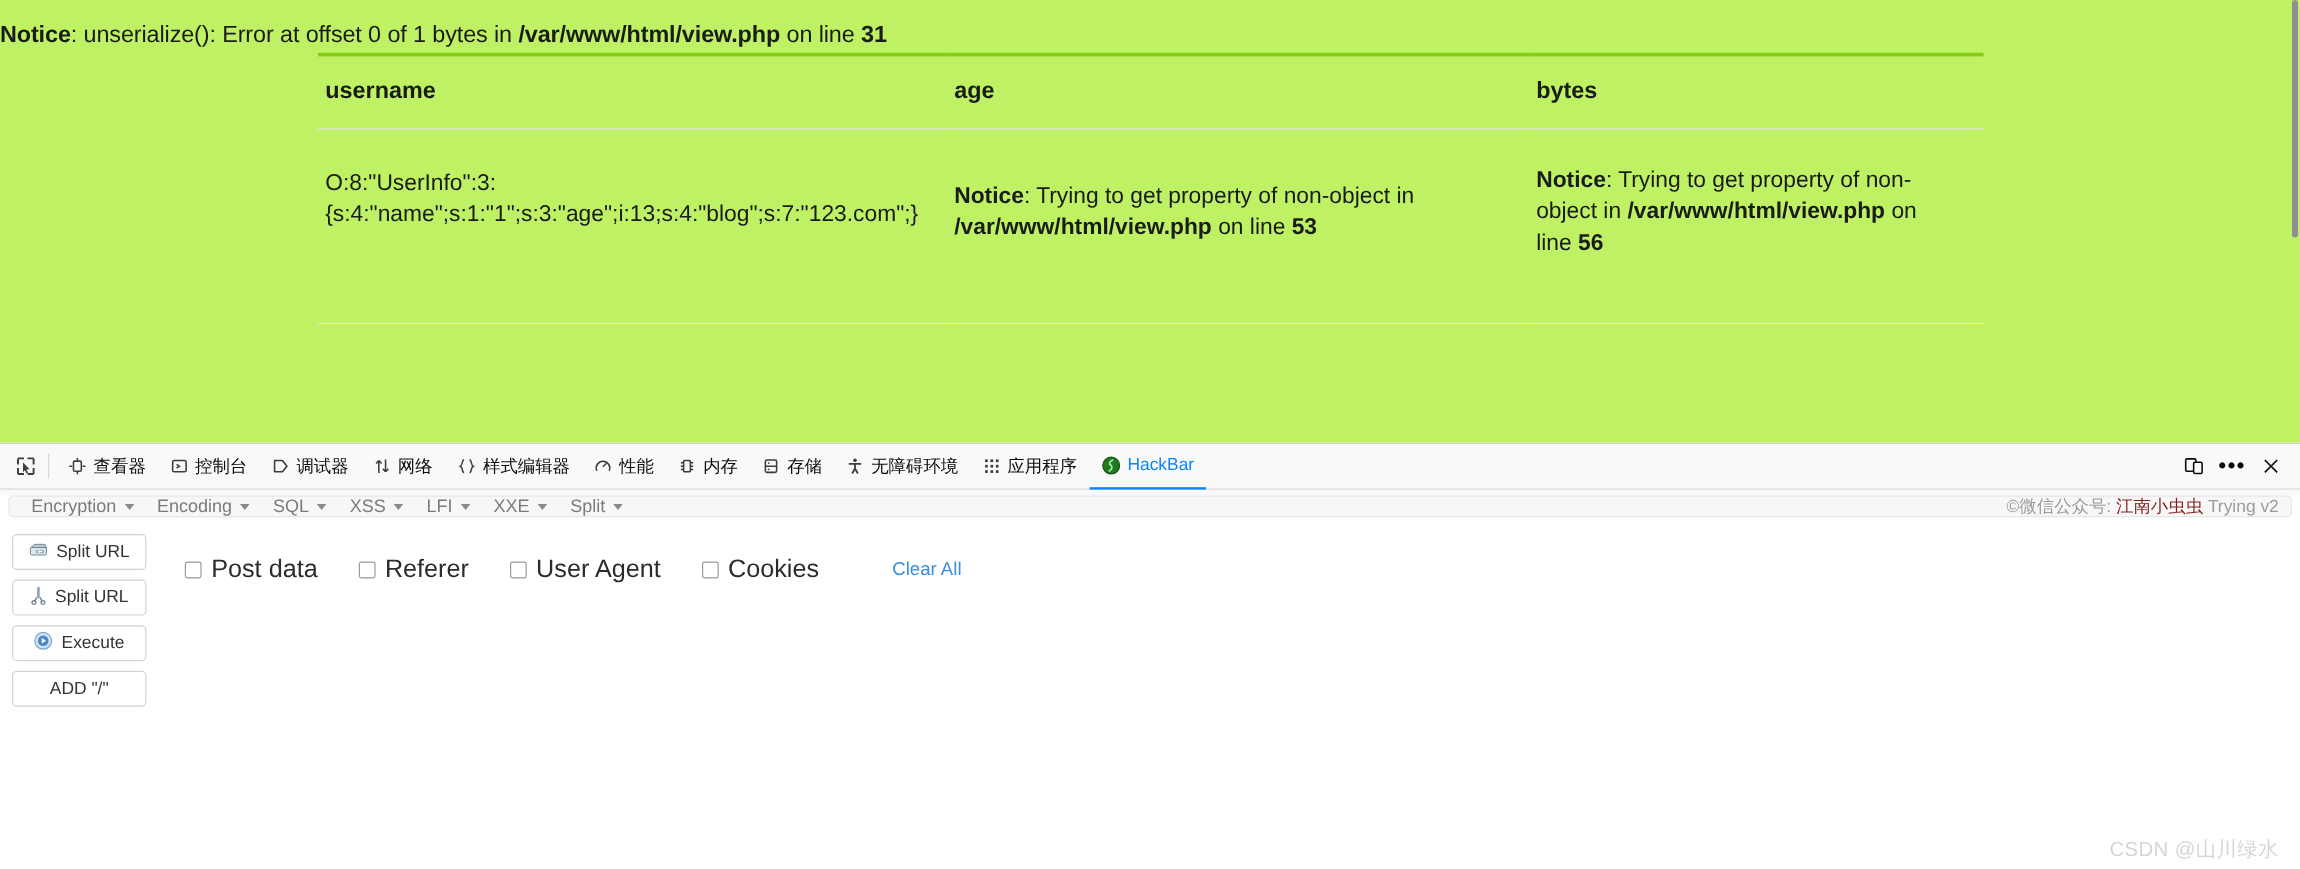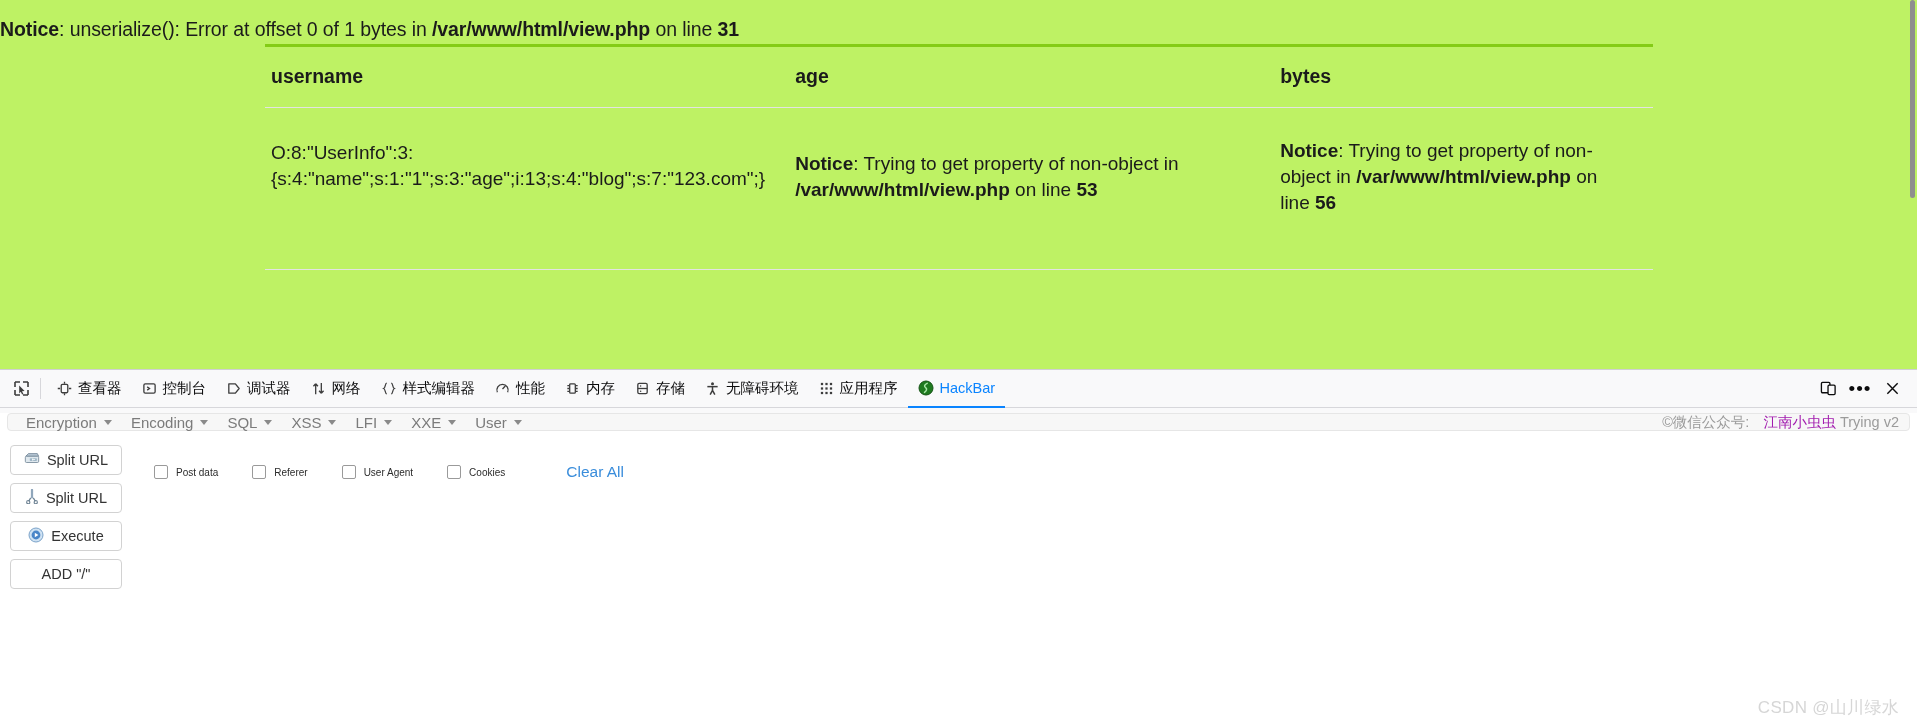--- a/index.html
+++ b/index.html
@@ -161,21 +161,21 @@
     border-top: 5px solid #8a8a8a;
     display: inline-block;
   }
   .hb-credit {
     margin-left: auto;
     padding-right: 10px;
     font-size: 14.5px;
     color: #9b9b9b;
     white-space: nowrap;
   }
-  .hb-credit .cn { color: #a21caf; margin-left: 10px; }
+  .hb-credit .cn { color: #7f1d1d; }
 
   #hb-body {
     position: relative;
     margin-top: 14px;
     padding: 0 10px 0 10px;
     display: flex;
     align-items: flex-start;
   }
   #hb-buttons {
     width: 112px;
@@ -228,21 +228,21 @@
     pointer-events: none;
   }
   #hb-options {
     margin-top: 18px;
     display: flex; align-items: center;
     gap: 0px;
     padding-left: 2px;
   }
   .hb-check {
     display: flex; align-items: center; gap: 8px;
-    font-size: 10px; color: #2b2b2b;
+    font-size: 21px; color: #2b2b2b;
     margin-right: 34px;
     cursor: pointer;
     white-space: nowrap;
   }
   .hb-check .box {
     width: 14px; height: 14px;
     border: 1px solid #9a9a9a;
     border-radius: 2px;
     background: #fff;
     display: inline-block;
@@ -469,21 +469,21 @@
       </div>
       <div class="hb-menu">
         <span>LFI</span>
         <i class="caret"></i>
       </div>
       <div class="hb-menu">
         <span>XXE</span>
         <i class="caret"></i>
       </div>
       <div class="hb-menu">
-        <span>User</span>
+        <span>Split</span>
         <i class="caret"></i>
       </div>
 
       <div class="hb-credit">
         <span>©微信公众号: </span><span class="cn">江南小虫虫</span><span> Trying v2</span>
       </div>
     </div>
 
     <div id="hb-body">
 

